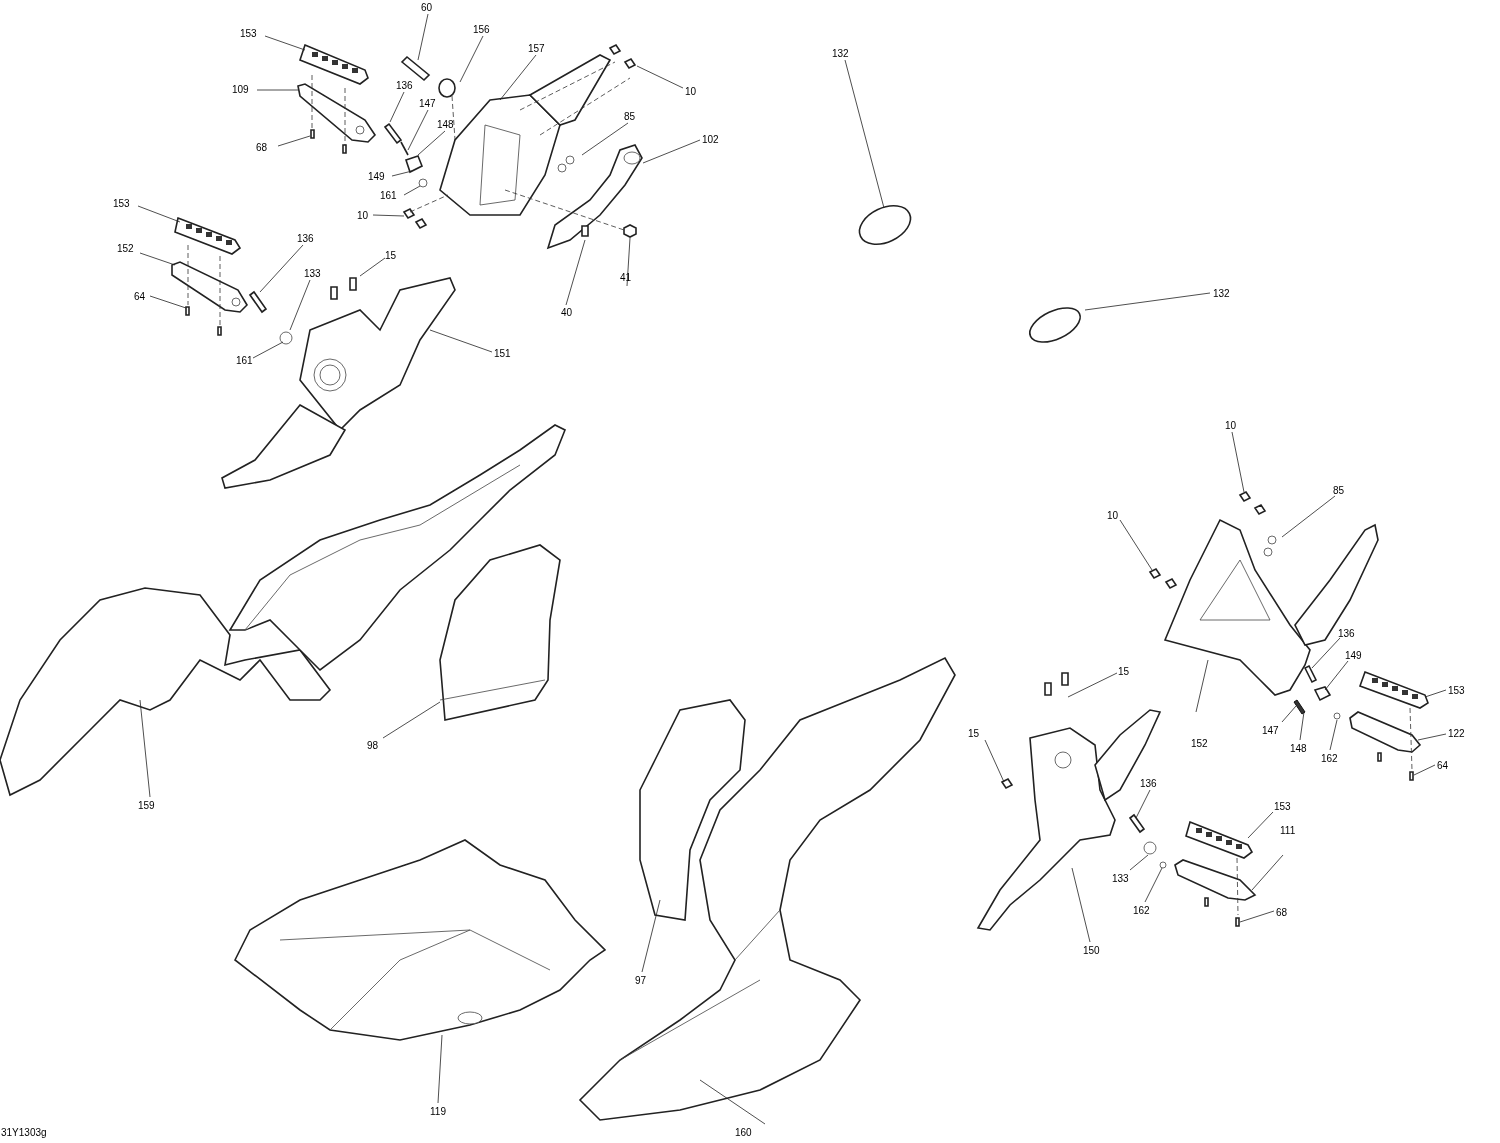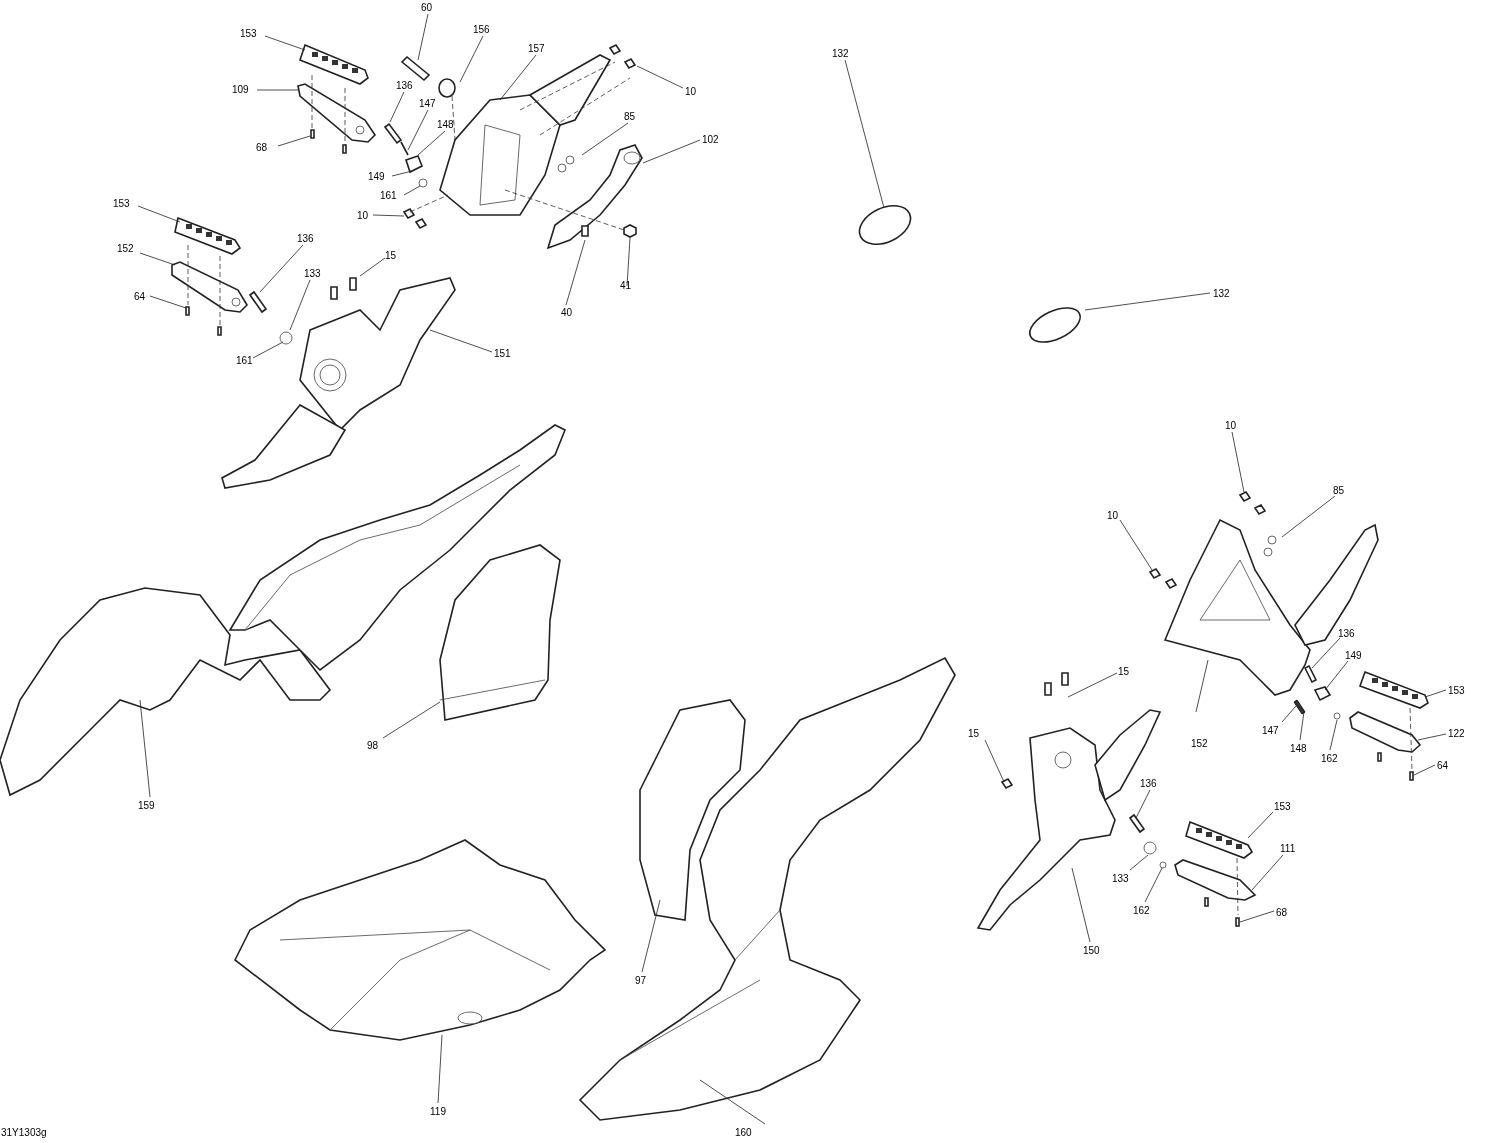--- a/index.html
+++ b/index.html
@@ -268,21 +268,21 @@
   <span class="lbl" style="left:256px;top:142px">68</span>
   <span class="lbl" style="left:368px;top:171px">149</span>
   <span class="lbl" style="left:380px;top:190px">161</span>
   <span class="lbl" style="left:113px;top:198px">153</span>
   <span class="lbl" style="left:357px;top:210px">10</span>
   <span class="lbl" style="left:297px;top:233px">136</span>
   <span class="lbl" style="left:117px;top:243px">152</span>
   <span class="lbl" style="left:385px;top:250px">15</span>
   <span class="lbl" style="left:304px;top:268px">133</span>
   <span class="lbl" style="left:134px;top:291px">64</span>
-  <span class="lbl" style="left:620px;top:280px">41</span>
+  <span class="lbl" style="left:620px;top:272px">41</span>
   <span class="lbl" style="left:1213px;top:288px">132</span>
   <span class="lbl" style="left:561px;top:307px">40</span>
   <span class="lbl" style="left:494px;top:348px">151</span>
   <span class="lbl" style="left:236px;top:355px">161</span>
   <span class="lbl" style="left:1225px;top:420px">10</span>
   <span class="lbl" style="left:1333px;top:485px">85</span>
   <span class="lbl" style="left:1107px;top:510px">10</span>
   <span class="lbl" style="left:1338px;top:628px">136</span>
   <span class="lbl" style="left:1345px;top:650px">149</span>
   <span class="lbl" style="left:1118px;top:666px">15</span>
@@ -291,21 +291,21 @@
   <span class="lbl" style="left:1262px;top:725px">147</span>
   <span class="lbl" style="left:1448px;top:728px">122</span>
   <span class="lbl" style="left:968px;top:728px">15</span>
   <span class="lbl" style="left:367px;top:740px">98</span>
   <span class="lbl" style="left:1290px;top:743px">148</span>
   <span class="lbl" style="left:1321px;top:753px">162</span>
   <span class="lbl" style="left:1437px;top:760px">64</span>
   <span class="lbl" style="left:1140px;top:778px">136</span>
   <span class="lbl" style="left:1274px;top:801px">153</span>
   <span class="lbl" style="left:138px;top:800px">159</span>
-  <span class="lbl" style="left:1280px;top:843px">111</span>
+  <span class="lbl" style="left:1280px;top:825px">111</span>
   <span class="lbl" style="left:1112px;top:873px">133</span>
   <span class="lbl" style="left:1133px;top:905px">162</span>
   <span class="lbl" style="left:1276px;top:907px">68</span>
   <span class="lbl" style="left:1083px;top:945px">150</span>
   <span class="lbl" style="left:635px;top:975px">97</span>
   <span class="lbl" style="left:430px;top:1106px">119</span>
   <span class="lbl" style="left:735px;top:1127px">160</span>
 </div>
 
 <span class="lbl" style="left:1px;top:1127px">31Y1303g</span>

